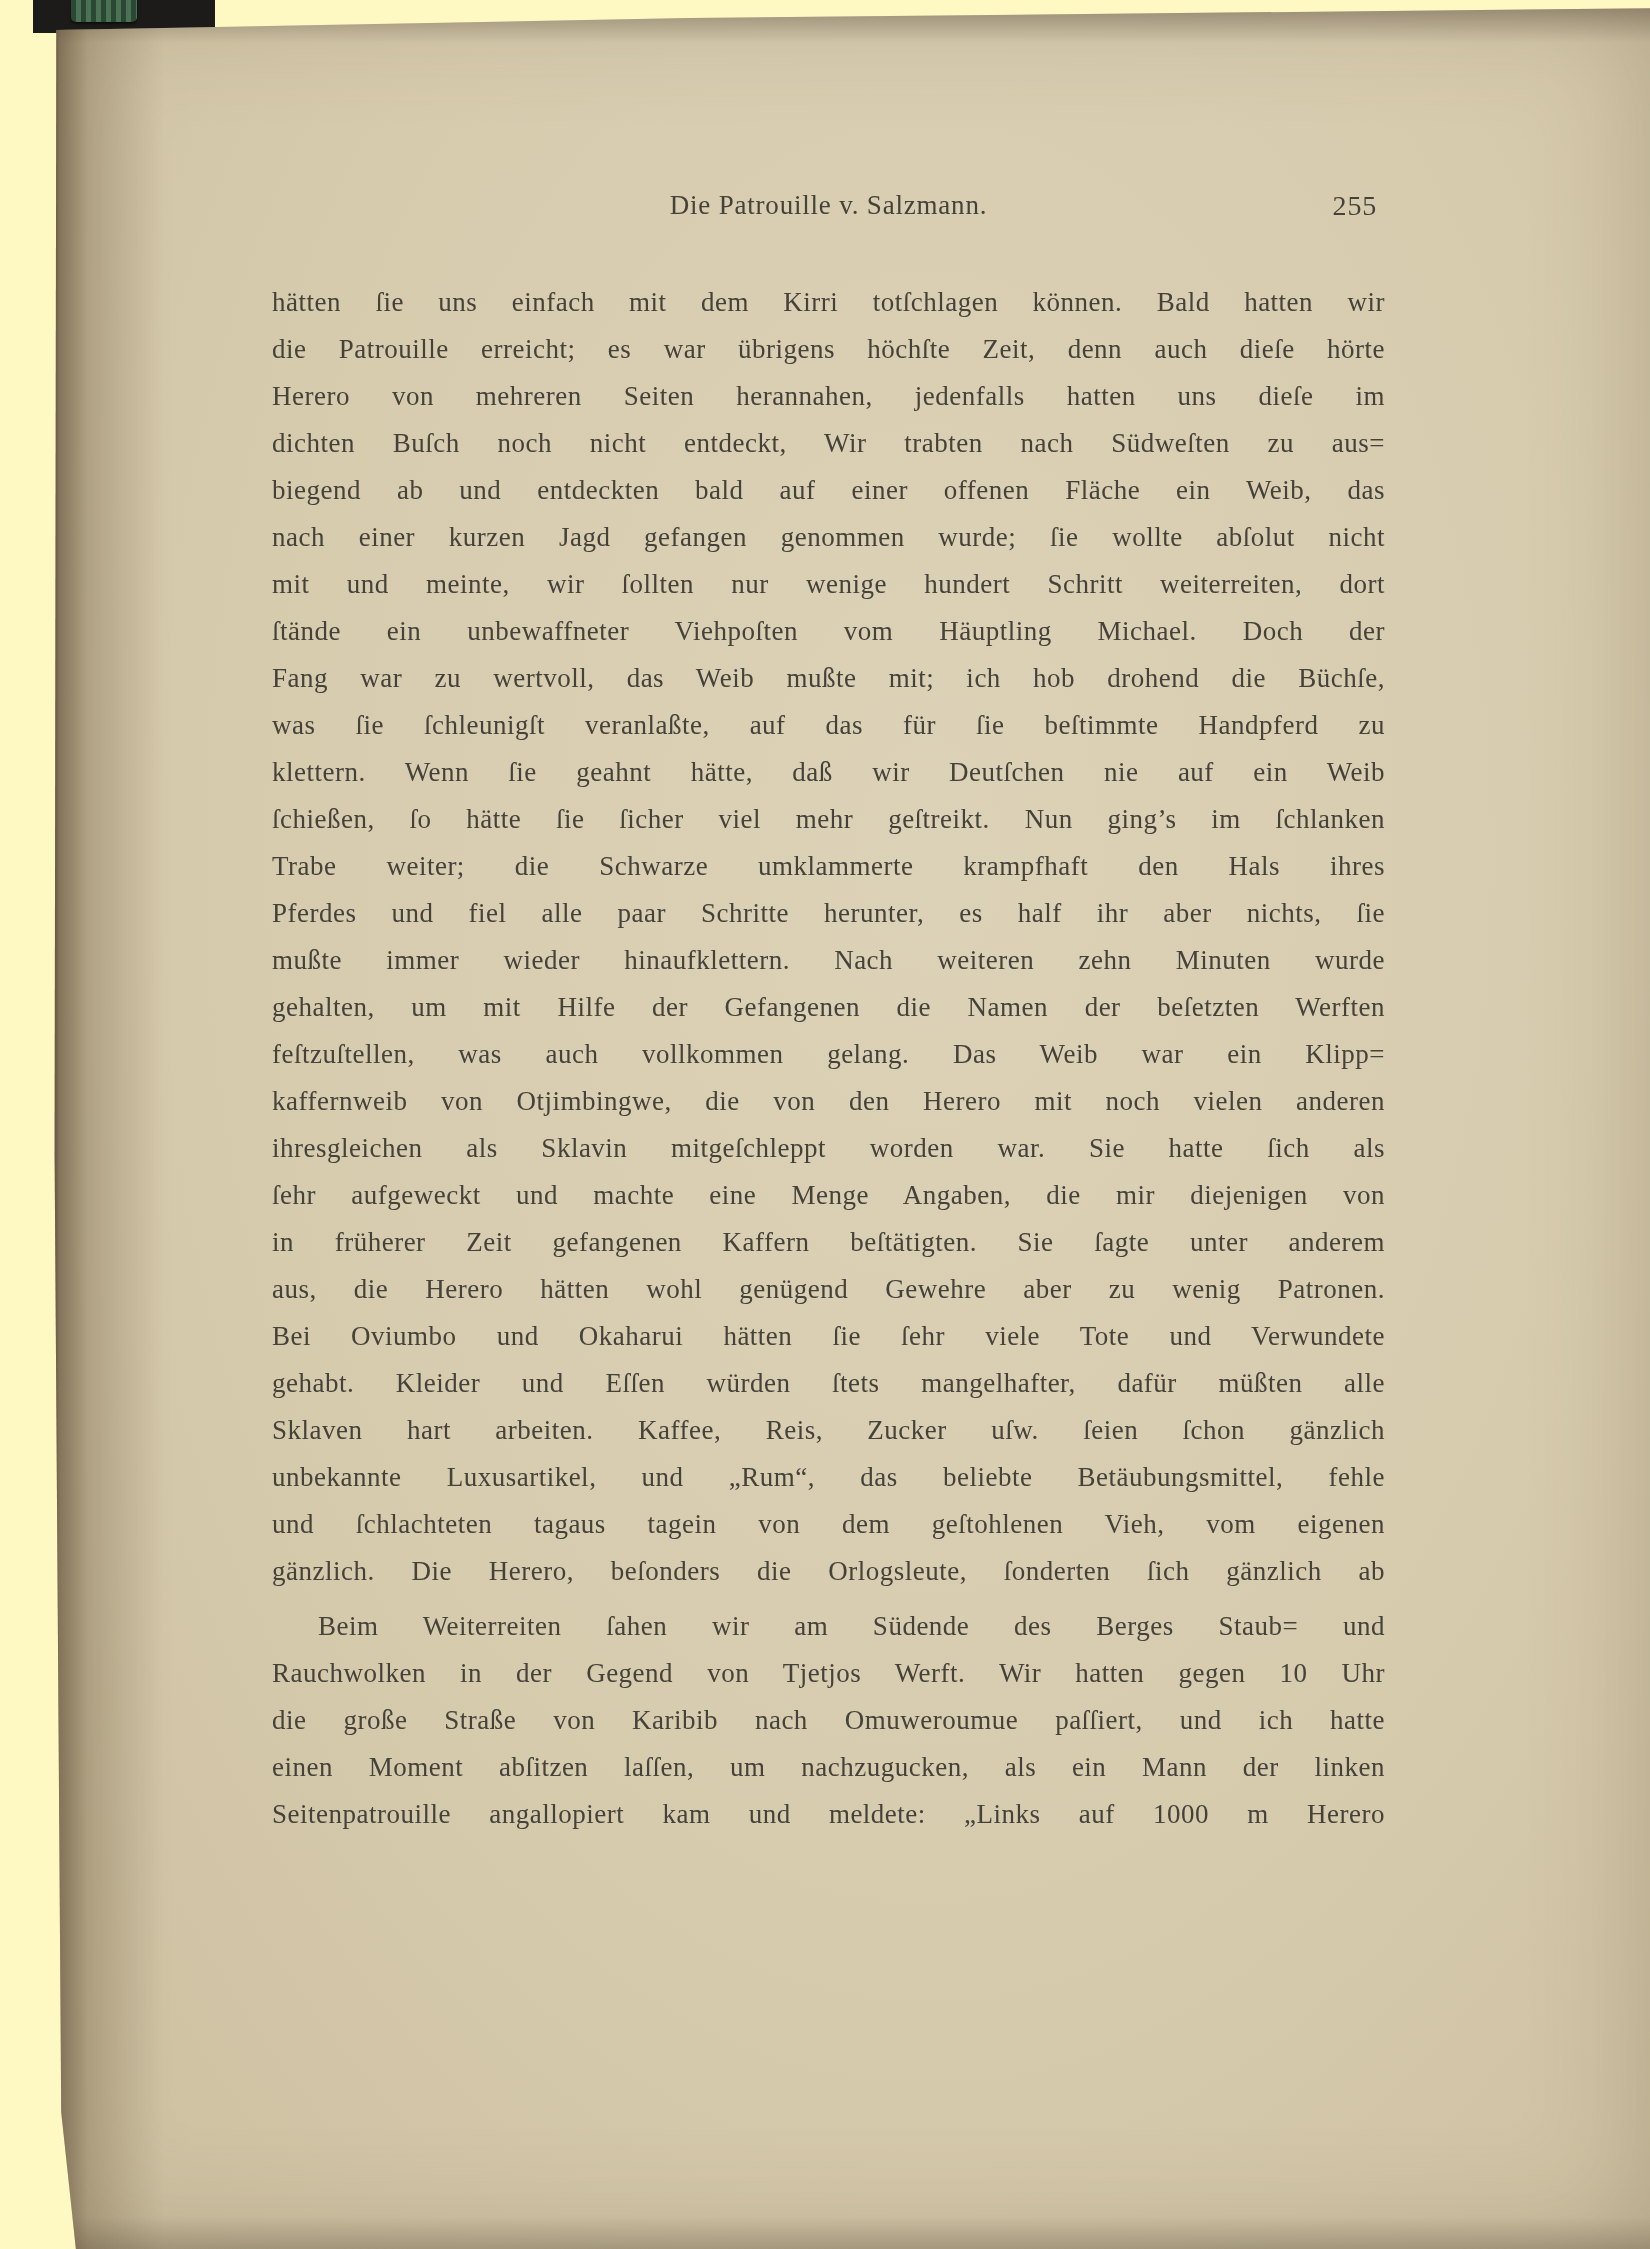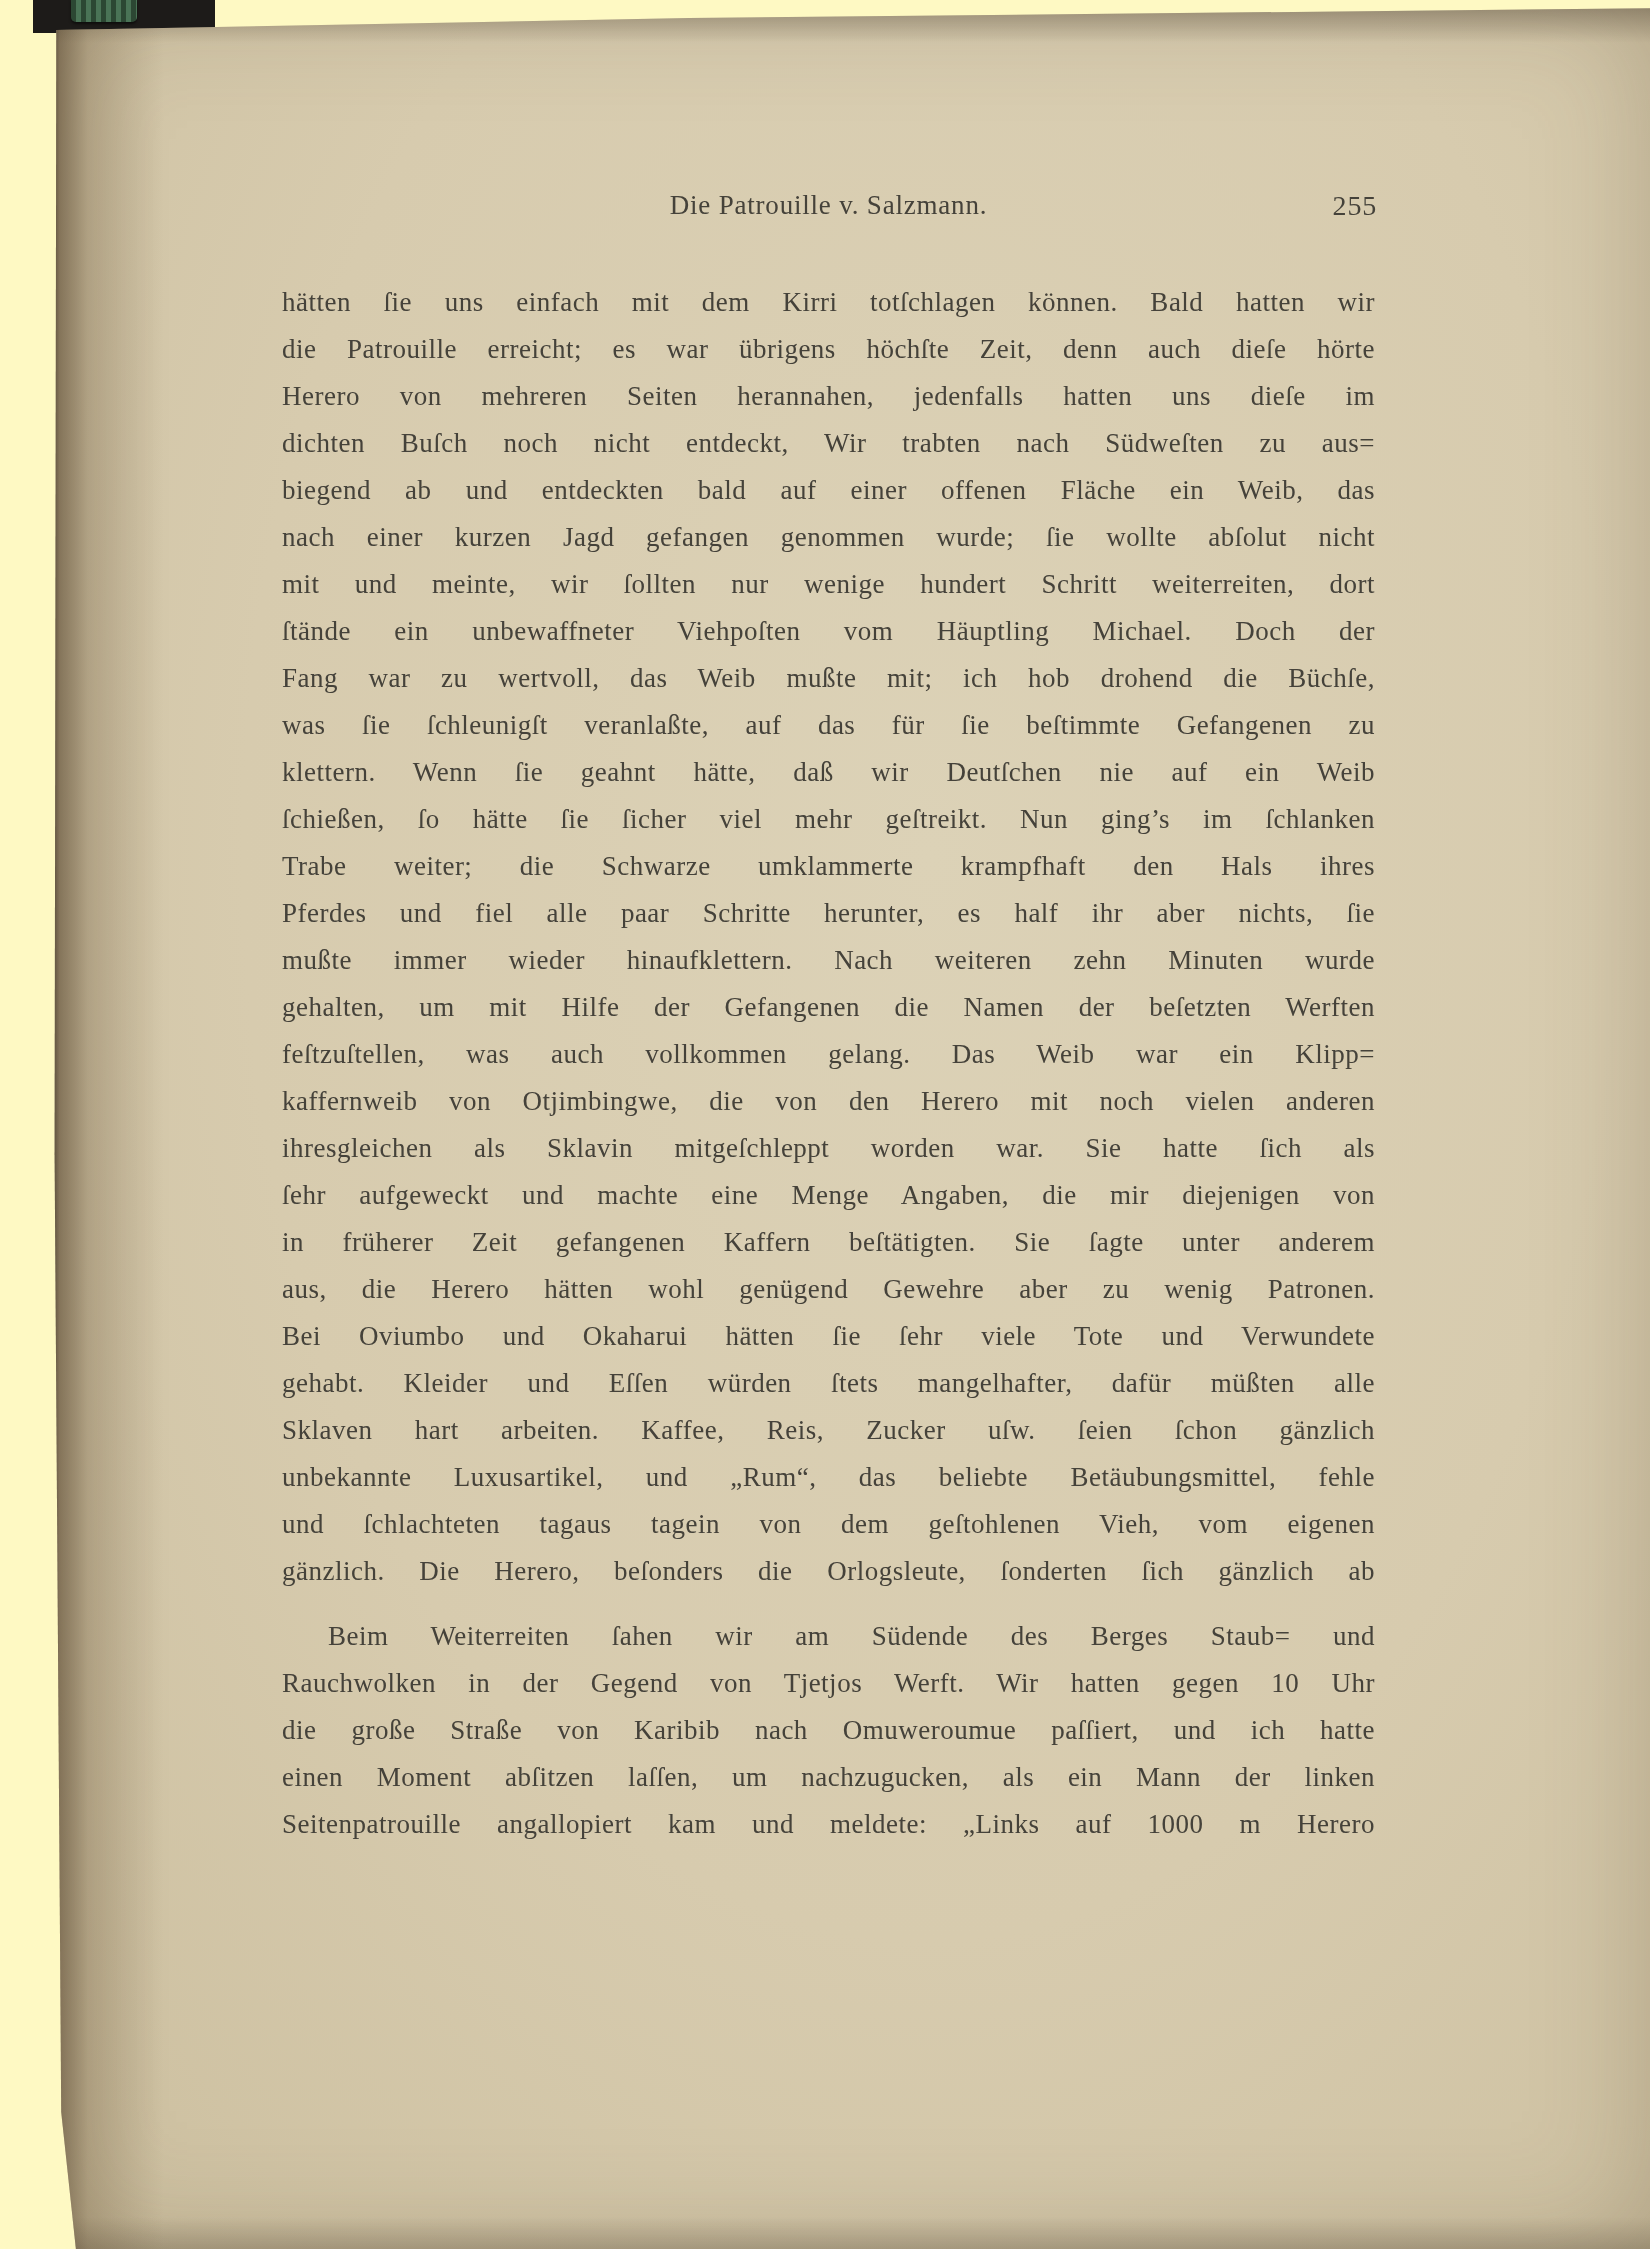--- a/index.html
+++ b/index.html
@@ -54,21 +54,21 @@
   .header { position:relative; margin-top:190px; height:38px; }
   .header .title {
     position:absolute; left:50%; transform:translateX(-50%);
     font-size:27px; letter-spacing:0.8px; white-space:nowrap;
   }
   .header .pagenum {
     position:absolute; right:16px; top:0;
     font-size:28px; letter-spacing:0.8px;
   }
   .text-block { margin-top:51px; }
-  .paragraph { margin:18px; }
+  .paragraph { margin:8px; }
   .line {
     font-size:27px;
     line-height:47px;
     letter-spacing:0.5px;
     word-spacing:2.5px;
     text-align:justify;
     text-align-last:justify;
     text-justify:inter-word;
     white-space:normal;
   }
@@ -96,21 +96,21 @@
           <div class="paragraph">
             <div class="line">hätten ſie uns einfach mit dem Kirri totſchlagen können. Bald hatten wir</div>
             <div class="line">die Patrouille erreicht; es war übrigens höchſte Zeit, denn auch dieſe hörte</div>
             <div class="line">Herero von mehreren Seiten herannahen, jedenfalls hatten uns dieſe im</div>
             <div class="line">dichten Buſch noch nicht entdeckt, Wir trabten nach Südweſten zu aus=</div>
             <div class="line">biegend ab und entdeckten bald auf einer offenen Fläche ein Weib, das</div>
             <div class="line">nach einer kurzen Jagd gefangen genommen wurde; ſie wollte abſolut nicht</div>
             <div class="line">mit und meinte, wir ſollten nur wenige hundert Schritt weiterreiten, dort</div>
             <div class="line">ſtände ein unbewaffneter Viehpoſten vom Häuptling Michael. Doch der</div>
             <div class="line">Fang war zu wertvoll, das Weib mußte mit; ich hob drohend die Büchſe,</div>
-            <div class="line">was ſie ſchleunigſt veranlaßte, auf das für ſie beſtimmte Gefangenen zu</div>
+            <div class="line">was ſie ſchleunigſt veranlaßte, auf das für ſie beſtimmte Handpferd zu</div>
             <div class="line">klettern. Wenn ſie geahnt hätte, daß wir Deutſchen nie auf ein Weib</div>
             <div class="line">ſchießen, ſo hätte ſie ſicher viel mehr geſtreikt. Nun ging’s im ſchlanken</div>
             <div class="line">Trabe weiter; die Schwarze umklammerte krampfhaft den Hals ihres</div>
             <div class="line">Pferdes und fiel alle paar Schritte herunter, es half ihr aber nichts, ſie</div>
             <div class="line">mußte immer wieder hinaufklettern. Nach weiteren zehn Minuten wurde</div>
             <div class="line">gehalten, um mit Hilfe der Gefangenen die Namen der beſetzten Werften</div>
             <div class="line">feſtzuſtellen, was auch vollkommen gelang. Das Weib war ein Klipp=</div>
             <div class="line">kaffernweib von Otjimbingwe, die von den Herero mit noch vielen anderen</div>
             <div class="line">ihresgleichen als Sklavin mitgeſchleppt worden war. Sie hatte ſich als</div>
             <div class="line">ſehr aufgeweckt und machte eine Menge Angaben, die mir diejenigen von</div>

